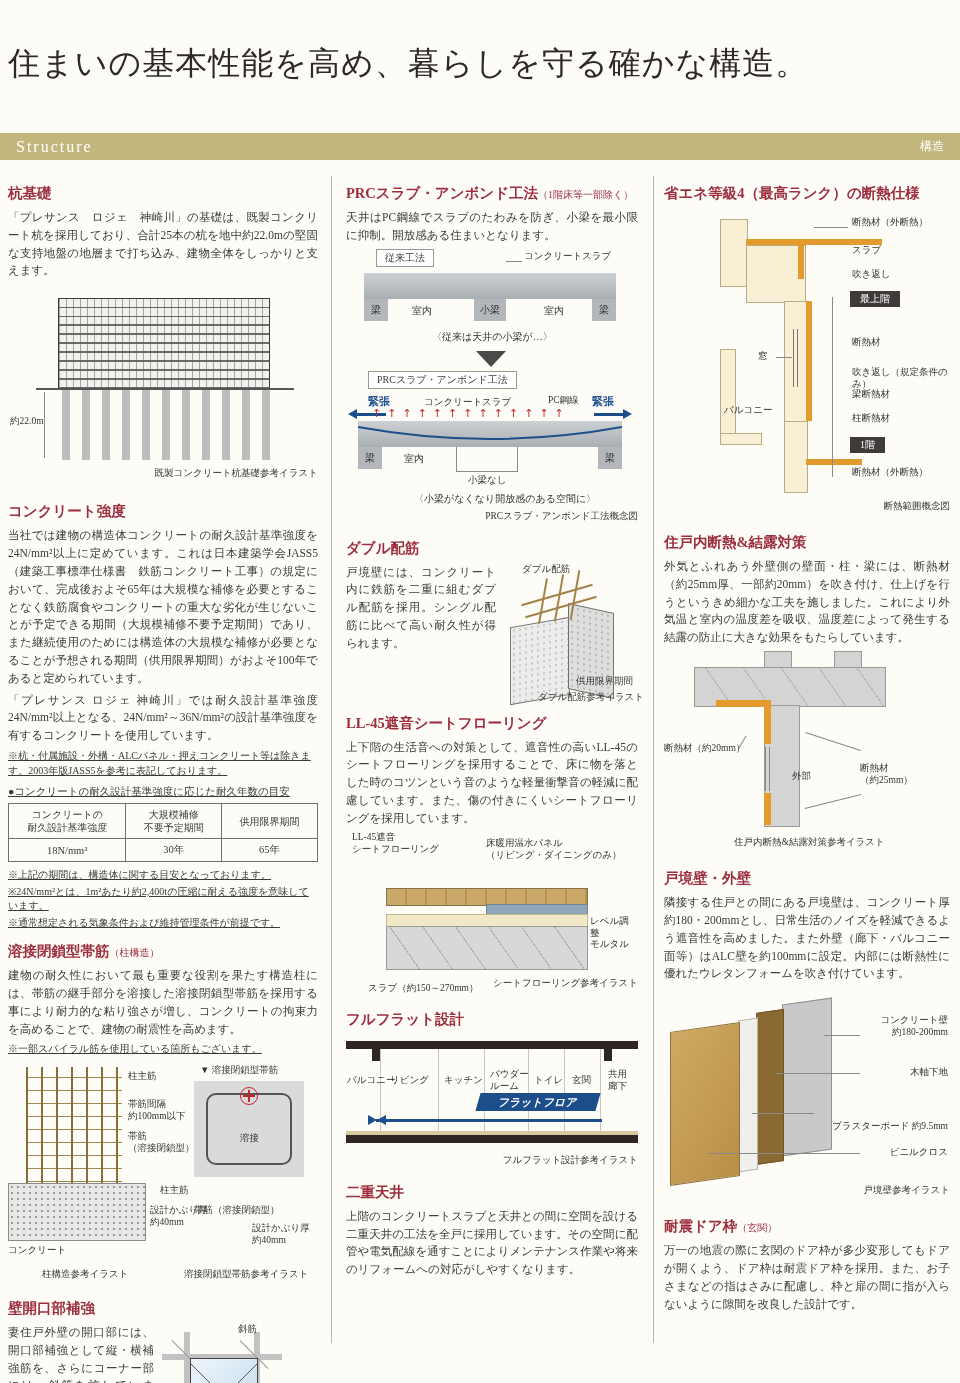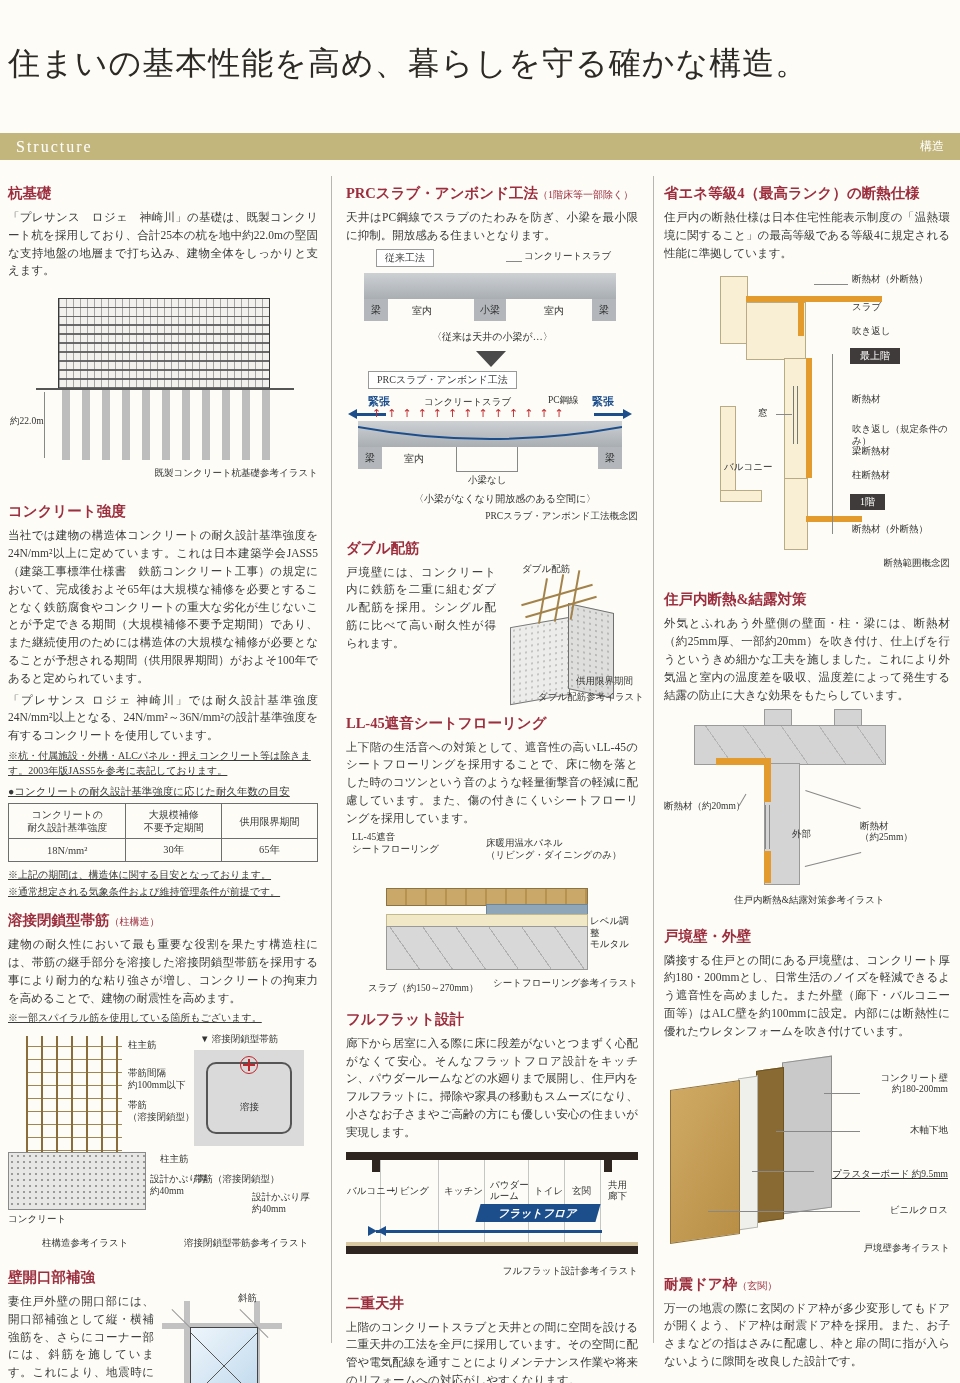--- a/index.html
+++ b/index.html
@@ -135,20 +135,21 @@
         <th style="width:31%;white-space:pre-line;">供用限界期間</th>
       </tr>
       <tr>
         <td>18N/mm²</td>
         <td>30年</td>
         <td>65年</td>
       </tr>
     </tbody>
       </table>
     <p class="note">※上記の期間は、構造体に関する目安となっております。</p>
+    <p class="note">※24N/mm²とは、1m²あたり約2,400tの圧縮に耐える強度を意味しています。</p>
     <p class="note">※通常想定される気象条件および維持管理条件が前提です。</p>
   </div>
 
   <div style="margin-bottom:12px;">
     <h3 class="sec-h"><span>溶接閉鎖型帯筋</span><span class="sfx">（柱構造）</span></h3>
     <p class="body-t">建物の耐久性において最も重要な役割を果たす構造柱には、帯筋の継手部分を溶接した溶接閉鎖型帯筋を採用する事により耐力的な粘り強さが増し、コンクリートの拘束力を高めることで、建物の耐震性を高めます。</p>
     <p class="note">※一部スパイラル筋を使用している箇所もございます。</p>
     <div class="diagram" style="height:222px;margin-top:8px;">
       <div class="rebar"></div>
       <div class="conc-base"></div>
@@ -275,21 +276,20 @@
       <div class="hatch-slab" style="left:40px;top:94px;width:200px;height:42px;"></div>
       <div class="lbl" style="left:244px;top:84px;">レベル調整
 モルタル</div>
       <div class="lbl" style="left:22px;top:151px;">スラブ（約150～270mm）</div>
       <div class="lbl cap" style="right:0;top:146px;">シートフローリング参考イラスト</div>
     </div>
   </div>
 
   <div style="margin-bottom:10px;">
     <h3 class="sec-h">フルフラット設計</h3>
-    <p class="body-t">廊下から居室に入る際に床に段差がないとつまずく心配がなくて安心。そんなフラットフロア設計をキッチン、パウダールームなどの水廻りまで展開し、住戸内をフルフラットに。掃除や家具の移動もスムーズになり、小さなお子さまやご高齢の方にも優しい安心の住まいが実現します。</p>
     <div class="diagram" style="height:138px;">
       <div class="dark-slab" style="left:0;top:6px;width:292px;height:8px;"></div>
       <div class="dark-slab" style="left:0;top:100px;width:292px;height:8px;"></div>
       <div style="position:absolute;left:0;top:96px;width:292px;height:4px;background:#d9c9a3;"></div>
       <div class="dark-slab" style="left:26px;top:6px;width:8px;height:20px;"></div>
       <div class="dark-slab" style="left:258px;top:6px;width:8px;height:20px;"></div>
       <div class="room-sep" style="left:34px;top:14px;height:82px;"></div>
       <div class="room-sep" style="left:92px;top:14px;height:82px;"></div>
       <div class="room-sep" style="left:138px;top:14px;height:82px;"></div>
       <div class="room-sep" style="left:182px;top:14px;height:82px;"></div>
@@ -315,21 +315,20 @@
     <p class="body-t">上階のコンクリートスラブと天井との間に空間を設ける二重天井の工法を全戸に採用しています。その空間に配管や電気配線を通すことによりメンテナンス作業や将来のリフォームへの対応がしやすくなります。</p>
 
   </div>
 
 </div>
 
 <div class="col col3">
 
   <div style="margin-bottom:14px;">
     <h3 class="sec-h">省エネ等級4（最高ランク）の断熱仕様</h3>
-    <p class="body-t">住戸内の断熱仕様は日本住宅性能表示制度の「温熱環境に関すること」の最高等級である等級4に規定される性能に準拠しています。</p>
     <div class="diagram" style="height:310px;">
       <div class="cream" style="left:56px;top:10px;width:26px;height:66px;"></div>
       <div class="cream" style="left:82px;top:36px;width:58px;height:56px;"></div>
       <div class="orange" style="left:82px;top:30px;width:136px;height:6px;"></div>
       <div class="orange" style="left:134px;top:36px;width:6px;height:34px;"></div>
       <div class="cream" style="left:120px;top:92px;width:22px;height:120px;"></div>
       <div class="orange" style="left:142px;top:92px;width:6px;height:120px;"></div>
       <div style="position:absolute;left:129px;top:120px;width:3px;height:58px;border-left:1.5px solid #777;border-right:1.5px solid #777;"></div>
       <div class="cream" style="left:56px;top:140px;width:14px;height:92px;"></div>
       <div class="cream" style="left:56px;top:224px;width:40px;height:10px;"></div>
@@ -383,21 +382,21 @@
     <div class="diagram" style="height:216px;">
       <div class="layer" style="left:118px;top:14px;width:48px;height:150px;background:#c9c9c9;border:1px solid #8f8f8f;"></div>
       <div class="layer" style="left:92px;top:24px;width:26px;height:150px;background:#8a6a33;border:1px solid #6e531f;"></div>
       <div class="layer" style="left:74px;top:32px;width:18px;height:150px;background:#efefec;border:1px solid #b5b5b0;"></div>
       <div class="layer" style="left:6px;top:40px;width:68px;height:152px;background:linear-gradient(120deg,#cfa963,#b98f46);border:1px solid #8f713a;"></div>
       <div class="lbl" style="left:196px;top:28px;text-align:right;width:88px;">コンクリート壁
 約180-200mm</div>
       <div class="ln" style="left:160px;top:48px;width:36px;height:1px;"></div>
       <div class="lbl" style="left:196px;top:80px;text-align:right;width:88px;">木軸下地</div>
       <div class="ln" style="left:112px;top:86px;width:84px;height:1px;"></div>
-      <div class="lbl" style="left:150px;top:124px;text-align:right;width:134px;text-decoration:underline;">プラスターボード 約9.5mm</div>
+      <div class="lbl" style="left:150px;top:134px;text-align:right;width:134px;">プラスターボード 約9.5mm</div>
       <div class="ln" style="left:88px;top:126px;width:62px;height:1px;"></div>
       <div class="lbl" style="left:196px;top:160px;text-align:right;width:88px;">ビニルクロス</div>
       <div class="ln" style="left:44px;top:166px;width:152px;height:1px;"></div>
       <div class="lbl cap" style="right:0;top:198px;">戸境壁参考イラスト</div>
     </div>
   </div>
 
   <div>
     <h3 class="sec-h"><span>耐震ドア枠</span><span class="sfx">（玄関）</span></h3>
     <p class="body-t">万一の地震の際に玄関のドア枠が多少変形してもドアが開くよう、ドア枠は耐震ドア枠を採用。また、お子さまなどの指はさみに配慮し、枠と扉の間に指が入らないように隙間を改良した設計です。</p>

